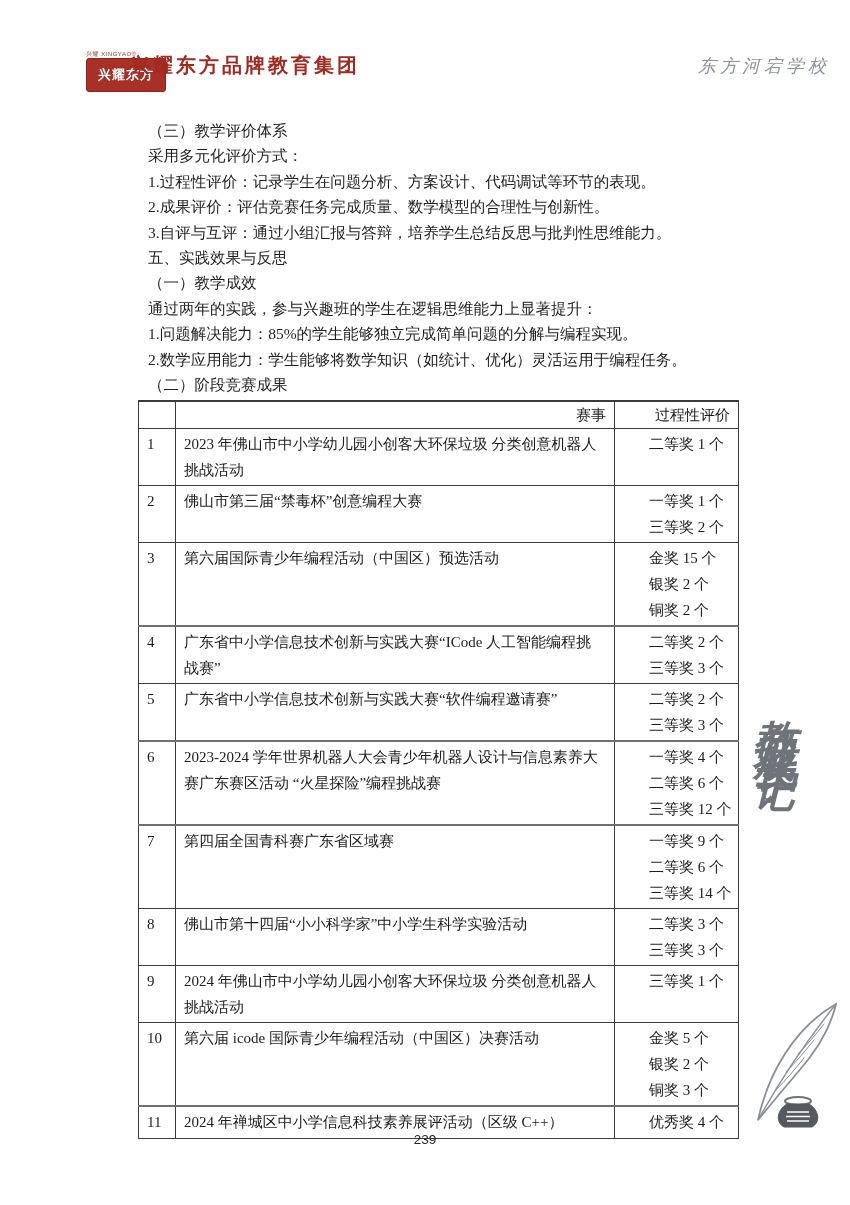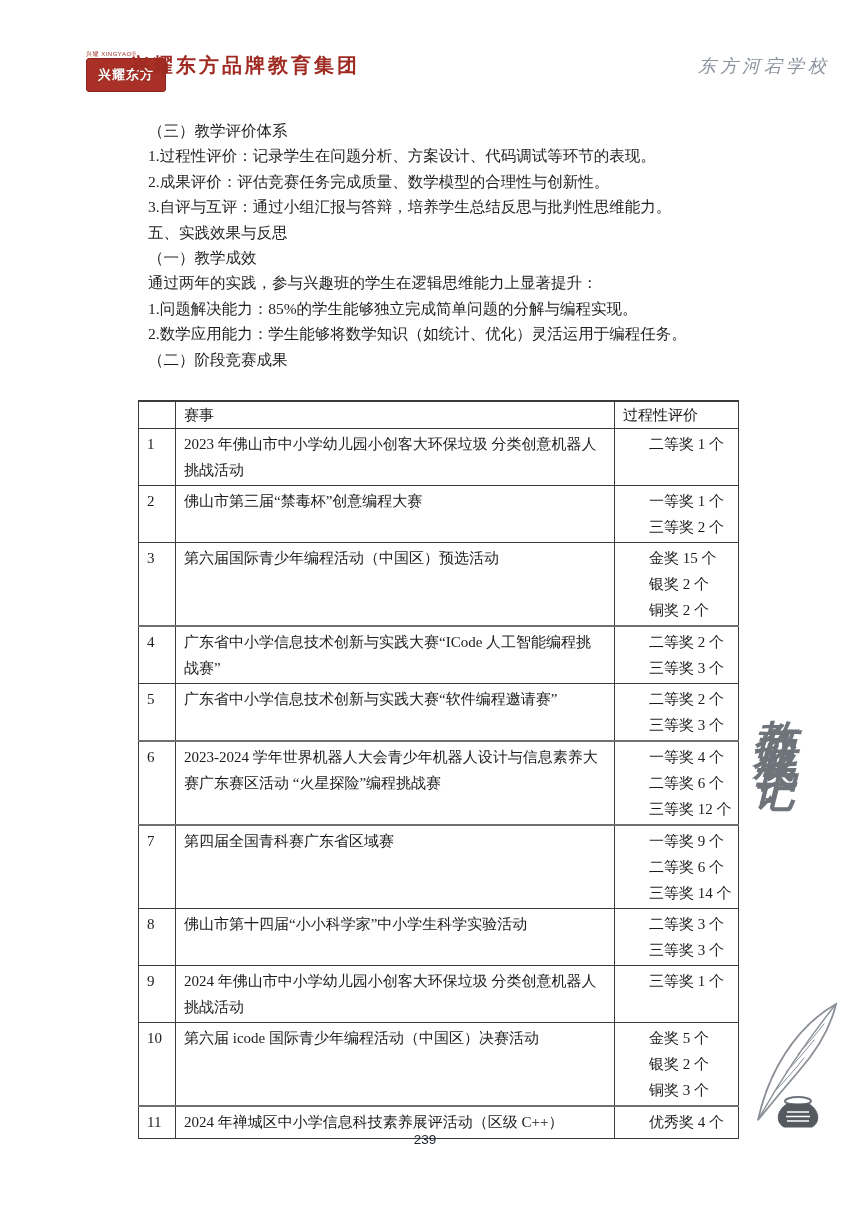--- a/index.html
+++ b/index.html
@@ -58,21 +58,21 @@
     table-layout: fixed;
   }
   table.results col.c-no { width: 37px; }
   table.results col.c-event { width: 439px; }
   table.results col.c-awards { width: 124px; }
   table.results th, table.results td {
     border: 1px solid #3c3c3c;
     vertical-align: top; text-align: left;
     font-weight: normal; padding: 2px 8px 2px 8px;
   }
-  table.results thead th { height: 25px; line-height: 22px; }
+  table.results thead th { height: 25px; line-height: 22px; text-align: right; }
   table.results tbody td { height: 32px; }
   table.results { border-top: 2px solid #3c3c3c; }
   table.results tbody tr:nth-child(4) td,
   table.results tbody tr:nth-child(6) td,
   table.results tbody tr:nth-child(7) td,
   table.results tbody tr:nth-child(11) td { border-top-width: 2px; border-top-color: #6f6f6f; }
   .award-line { white-space: nowrap; margin-left: 26px; }
 
   
   .side-title {
@@ -100,20 +100,21 @@
     <div class="logo">
       <div class="logo-top">兴耀 XINGYAO®</div>
       <div class="logo-stamp">兴耀东方</div>
     </div>
     <div class="company">兴耀东方品牌教育集团</div>
     <div class="school">东方河宕学校</div>
   </div>
 
   <div class="bodytext">
       <div class="pline">（三）教学评价体系</div>
+      <div class="pline">采用多元化评价方式：</div>
       <div class="pline">1.过程性评价：记录学生在问题分析、方案设计、代码调试等环节的表现。</div>
       <div class="pline">2.成果评价：评估竞赛任务完成质量、数学模型的合理性与创新性。</div>
       <div class="pline">3.自评与互评：通过小组汇报与答辩，培养学生总结反思与批判性思维能力。</div>
       <div class="pline">五、实践效果与反思</div>
       <div class="pline">（一）教学成效</div>
       <div class="pline">通过两年的实践，参与兴趣班的学生在逻辑思维能力上显著提升：</div>
       <div class="pline">1.问题解决能力：85%的学生能够独立完成简单问题的分解与编程实现。</div>
       <div class="pline">2.数学应用能力：学生能够将数学知识（如统计、优化）灵活运用于编程任务。</div>
       <div class="pline">（二）阶段竞赛成果</div>
     </div>

